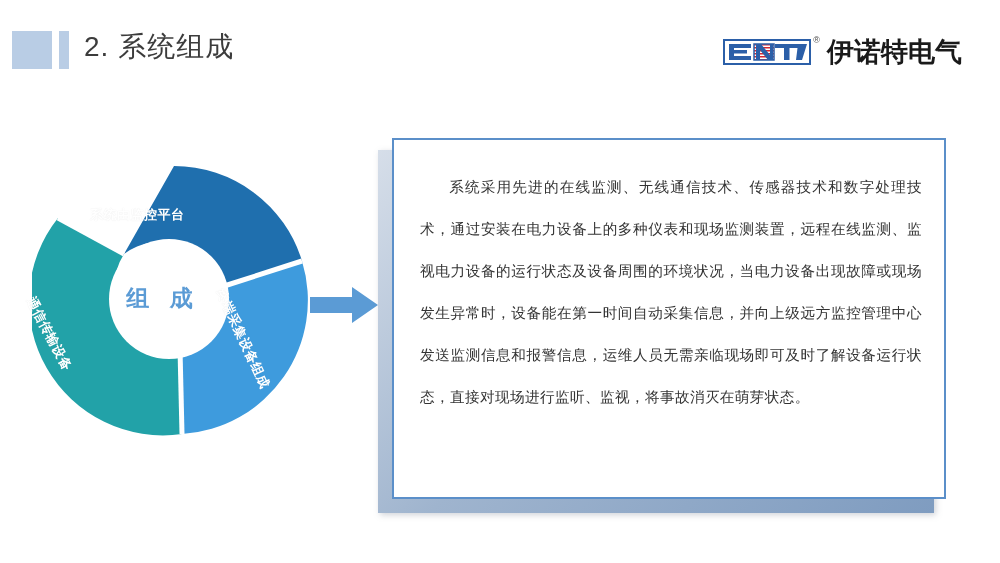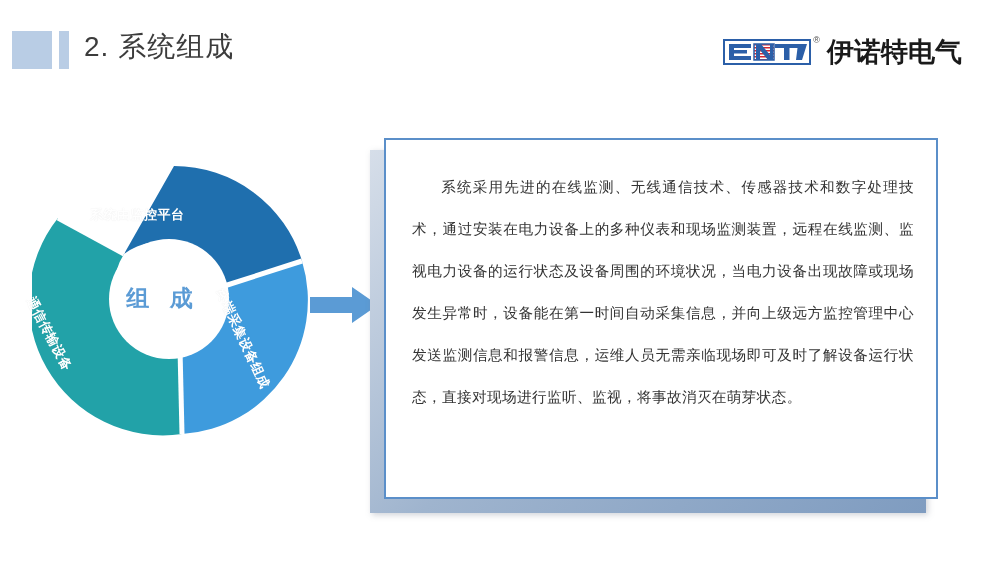--- a/index.html
+++ b/index.html
@@ -120,21 +120,21 @@
   
   #arrow {
     position: absolute;
     left: 310px; top: 285px;
     width: 70px; height: 40px;
   }
 
   
   #text-panel-wrap {
     position: absolute;
-    left: 370px; top: 138px;
+    left: 378px; top: 138px;
     width: 570px; height: 319px;
   }
   #panel-shadow {
     position: absolute;
     left: 0; top: 12px;
     width: 556px; height: 363px;
     background: linear-gradient(135deg, #d6dee9 0%, #9fb4ce 45%, #7f9cc0 100%);
     box-shadow: 2px 2px 6px rgba(120,130,145,0.35);
   }
   #text-panel {

